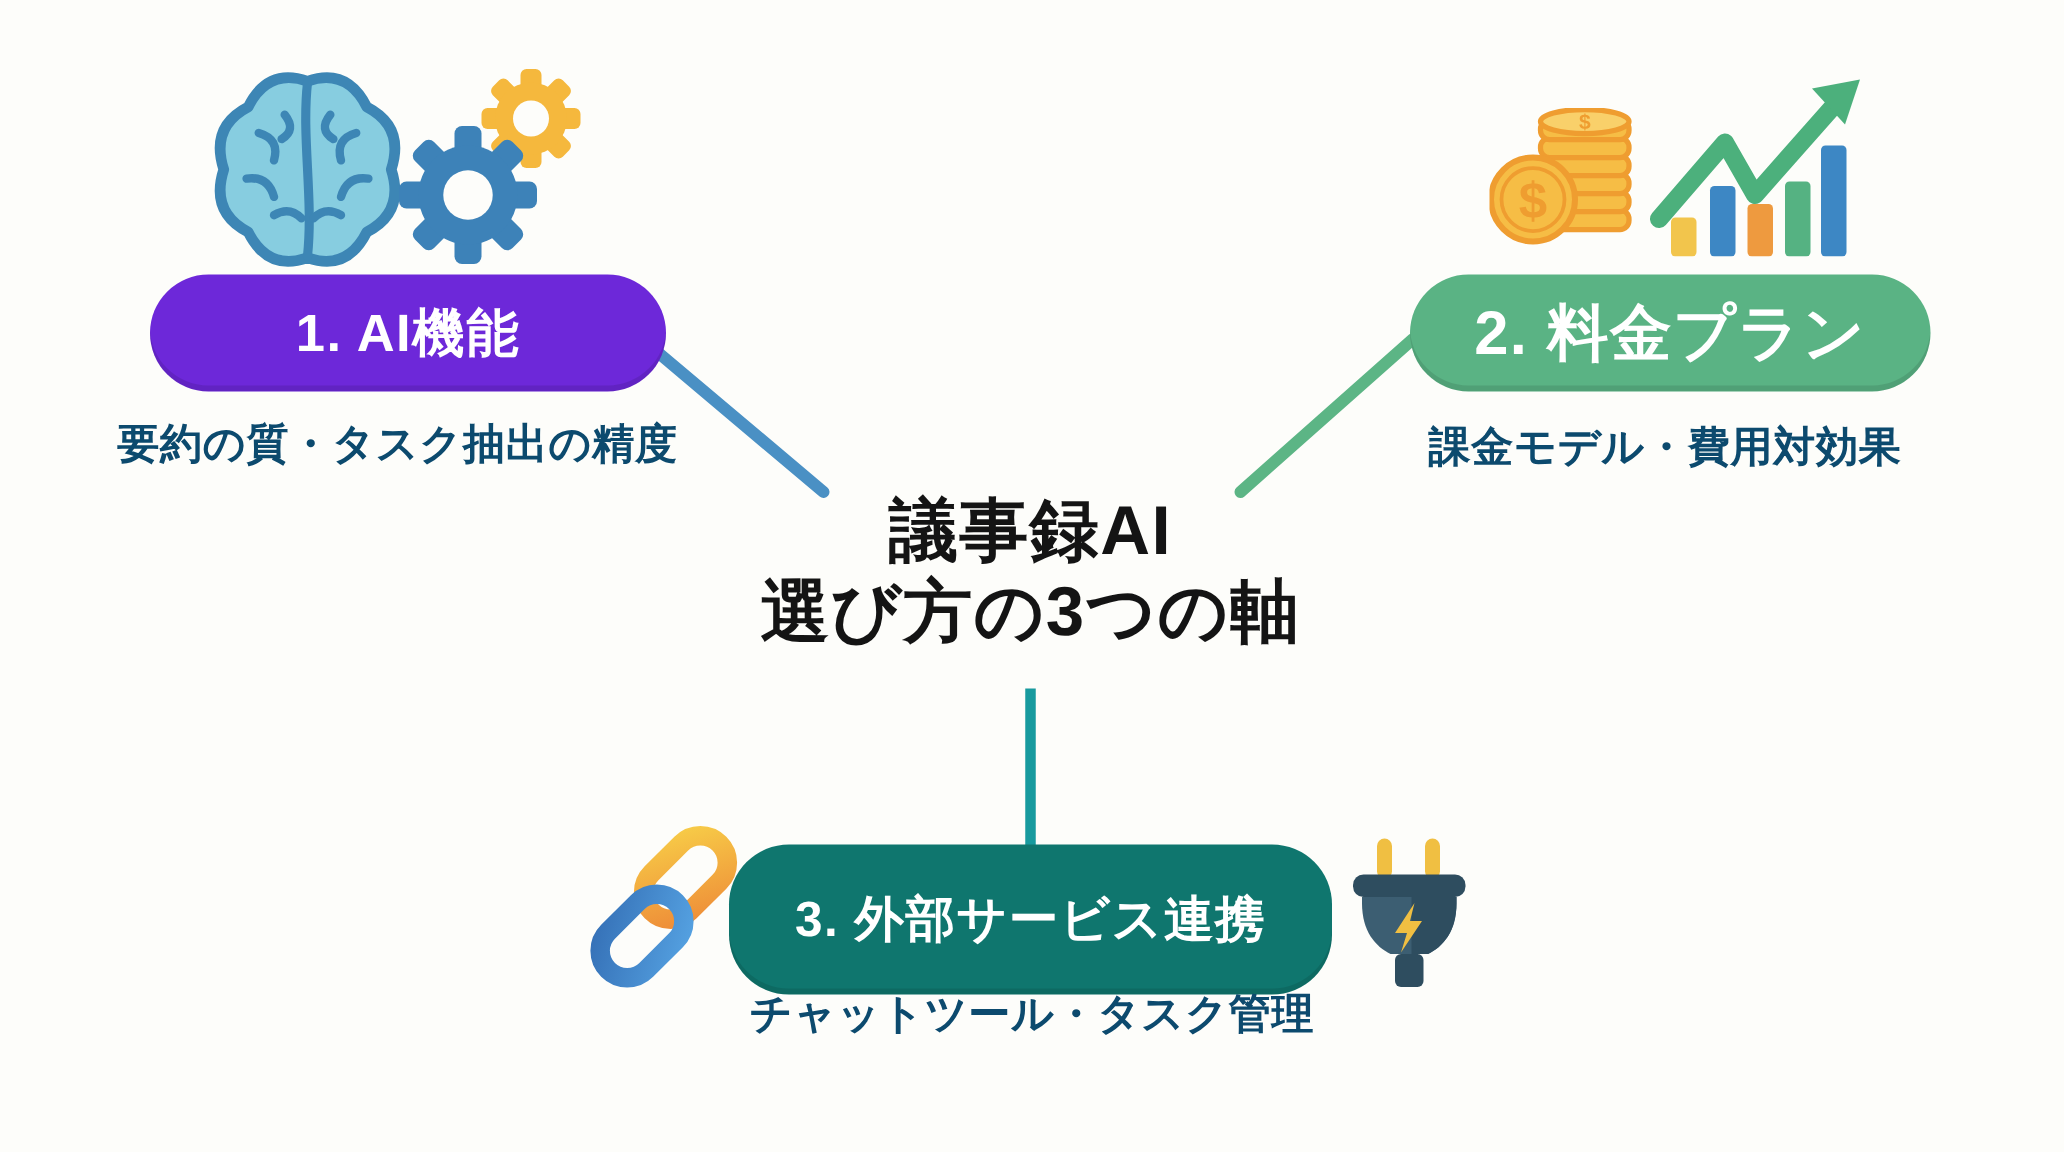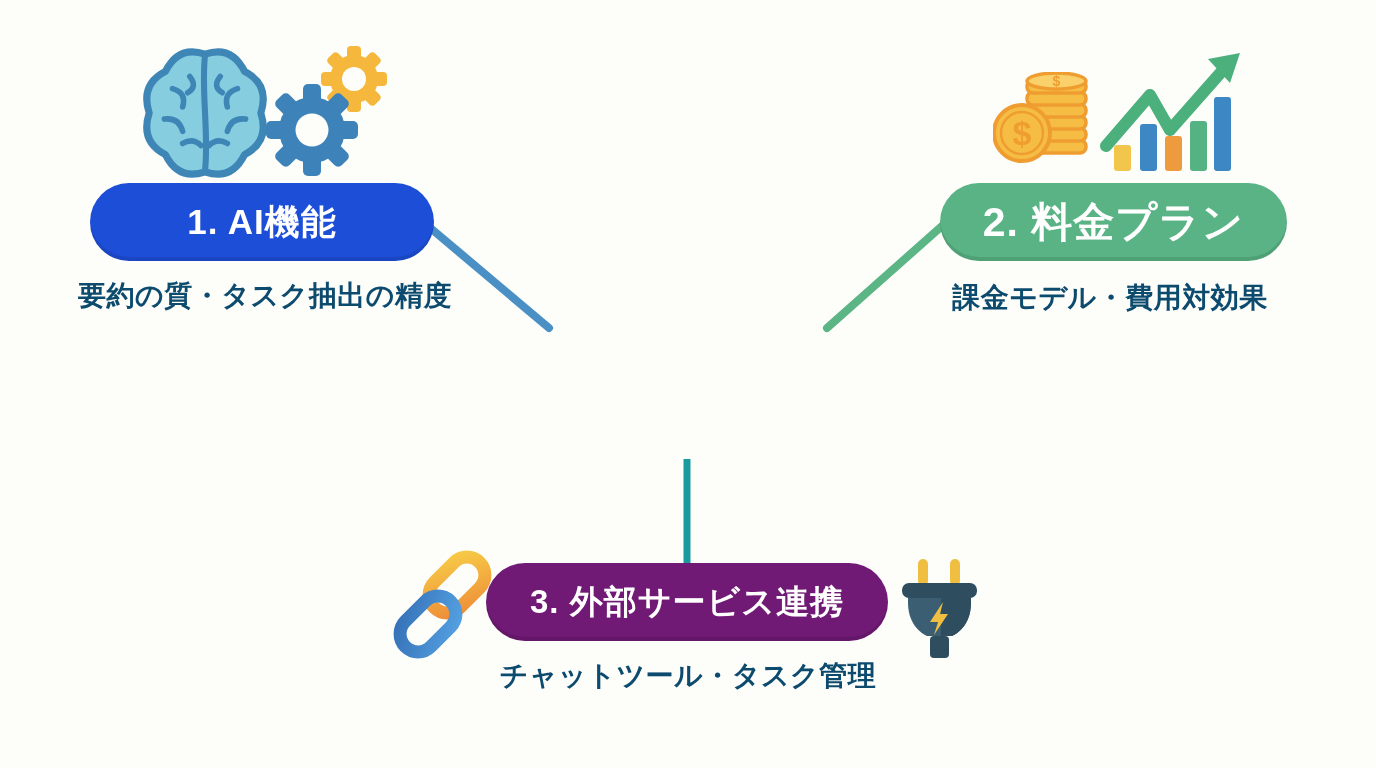--- a/index.html
+++ b/index.html
@@ -23,23 +23,23 @@
   .pill{
     z-index:3;
     display:flex;align-items:center;justify-content:center;
     border-radius:40px;
     color:#ffffff;
     font-weight:800;
     box-shadow:inset 0 -4px 0 rgba(0,0,0,0.10);
     letter-spacing:1px;
     white-space:nowrap;
   }
-  #pill-ai{left:90px;top:183px;width:344px;height:78px;background:#1d4ed8;font-size:35px;}
+  #pill-ai{left:100px;top:183px;width:344px;height:78px;background:#6d28d9;font-size:35px;}
   #pill-pricing{left:940px;top:183px;width:347px;height:78px;background:#5ab384;font-size:41px;}
-  #pill-integration{left:486px;top:563px;width:402px;height:78px;background:#701a75;font-size:33px;}
+  #pill-integration{left:486px;top:563px;width:402px;height:100px;background:#0f766e;font-size:33px;}
 
   
   .sublabel{
     z-index:3;
     color:#0c4a6e;
     font-weight:800;
     font-size:28px;
     text-align:center;
     white-space:nowrap;
     letter-spacing:0.5px;
@@ -191,14 +191,18 @@
     <span>2. 料金プラン</span>
   </div>
   <div id="pill-integration" class="abs pill">
     <span>3. 外部サービス連携</span>
   </div>
 
   <div id="sub-ai" class="abs sublabel">要約の質・タスク抽出の精度</div>
   <div id="sub-integration" class="abs sublabel">チャットツール・タスク管理</div>
   <div id="sub-pricing" class="abs sublabel">課金モデル・費用対効果</div>
 
+  <div id="center-title" class="abs">
+    <div>議事録AI</div>
+    <div>選び方の3つの軸</div>
+  </div>
 
 </div>
 
 </body></html>

